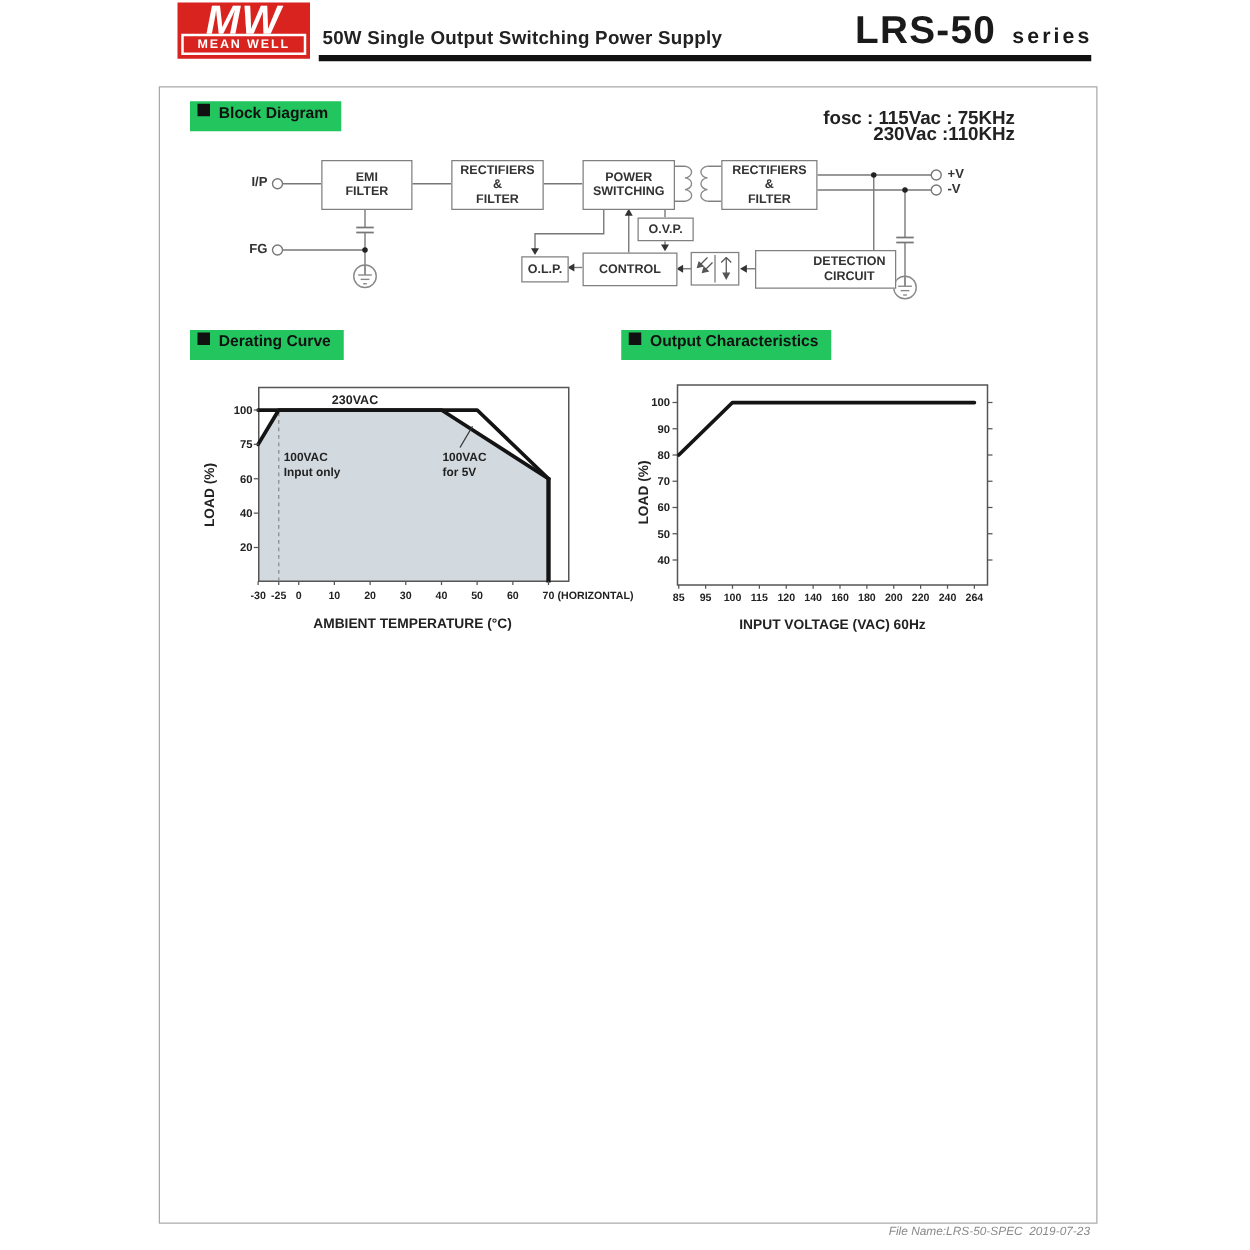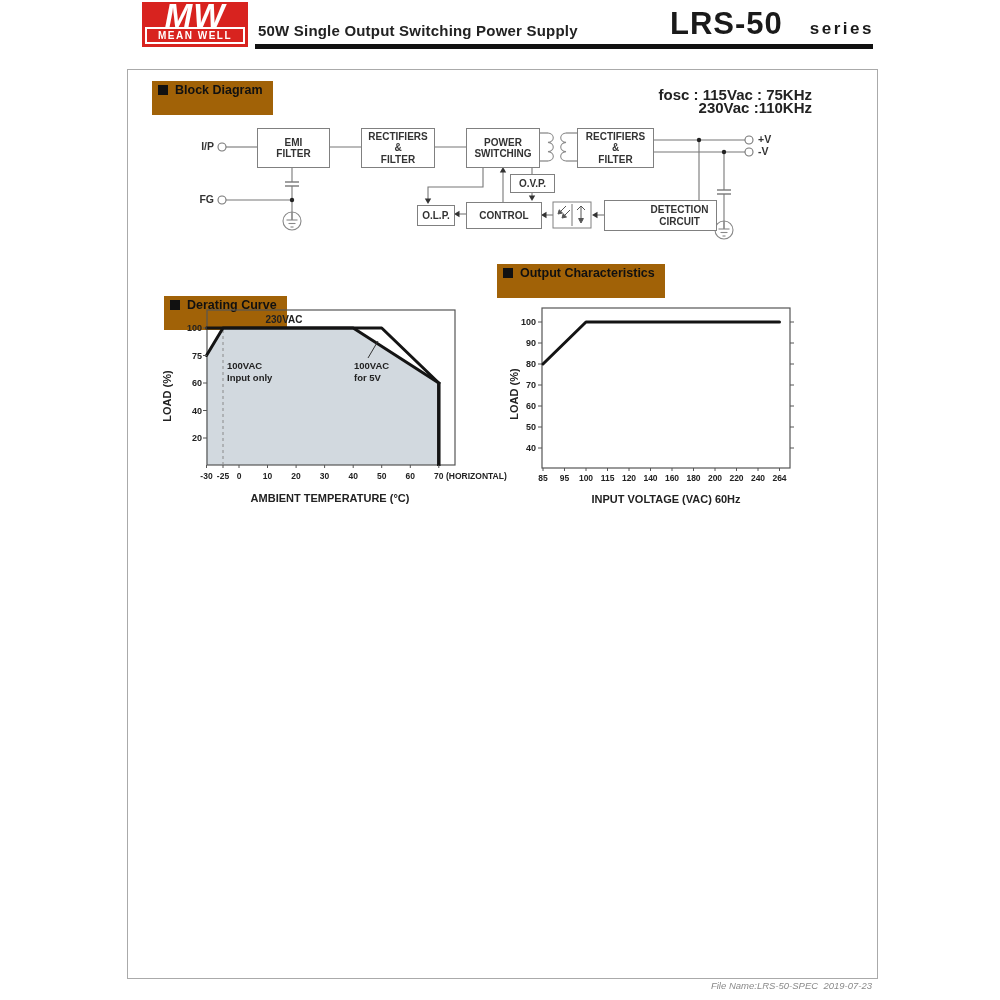--- a/index.html
+++ b/index.html
@@ -7,32 +7,32 @@
         font-family:"Liberation Sans","DejaVu Sans",sans-serif;color:#1a1a1a;}
   .abs{position:absolute;}
   
   #logo{left:142px;top:2px;width:106px;height:45px;background:#d8231f;}
   #logo .mw{position:absolute;left:0;right:0;top:-4px;text-align:center;color:#fff;
             font-size:33px;font-weight:bold;font-style:italic;letter-spacing:1px;line-height:36px;}
   #logo .brand{position:absolute;left:3px;right:3px;bottom:3px;height:13px;border:2px solid #fff;
             display:flex;align-items:center;justify-content:center;color:#fff;background:#d8231f;
             font-size:10px;font-weight:bold;letter-spacing:1.5px;line-height:10px;}
   #doc-title{left:258px;top:22px;font-size:15px;font-weight:bold;letter-spacing:.2px;color:#222;}
-  #series{right:126px;top:6px;display:flex;align-items:baseline;gap:27px;}
+  #series{right:126px;top:6px;display:flex;align-items:baseline;gap:13px;}
   #series .name{font-size:31px;font-weight:bold;letter-spacing:1px;color:#1a1a1a;}
   #series .suffix{font-size:17px;font-weight:bold;letter-spacing:2.5px;color:#1a1a1a;}
   #header-rule{left:255px;top:44px;width:618px;height:5px;background:#111;}
   
   #frame{left:127px;top:69px;width:749px;height:908px;border:1px solid #aaa;}
   
-  .section-hdr{display:inline-flex;align-items:center;background:#a16207;
-               padding:2px 10px 18px 6px;font-size:12.5px;font-weight:bold;color:#111;}
+  .section-hdr{display:inline-flex;align-items:flex-start;background:#22c55e;
+               padding:2px 10px 8px 6px;font-size:12.5px;font-weight:bold;color:#111;}
   .section-hdr .sq{width:10px;height:10px;background:#111;margin-right:7px;flex:0 0 auto;}
   #hdr-block{left:152px;top:81px;}
-  #hdr-derating{left:164px;top:264px;margin-top:32px;}
+  #hdr-derating{left:152px;top:264px;}
   #hdr-static{left:497px;top:264px;}
   #fosc{left:580px;top:88px;width:232px;text-align:right;font-size:15px;font-weight:bold;
         line-height:13px;color:#222;}
   
   .bd-box{position:absolute;border:1px solid #808080;background:#fff;display:flex;align-items:center;
           justify-content:center;text-align:center;font-size:10px;font-weight:bold;color:#333;
           line-height:11.5px;white-space:pre-line;}
   .term{position:absolute;font-size:10.5px;font-weight:bold;color:#333;}
   svg{position:absolute;left:0;top:0;overflow:visible;}
   svg text{font-family:"Liberation Sans","DejaVu Sans",sans-serif;fill:#222;}

